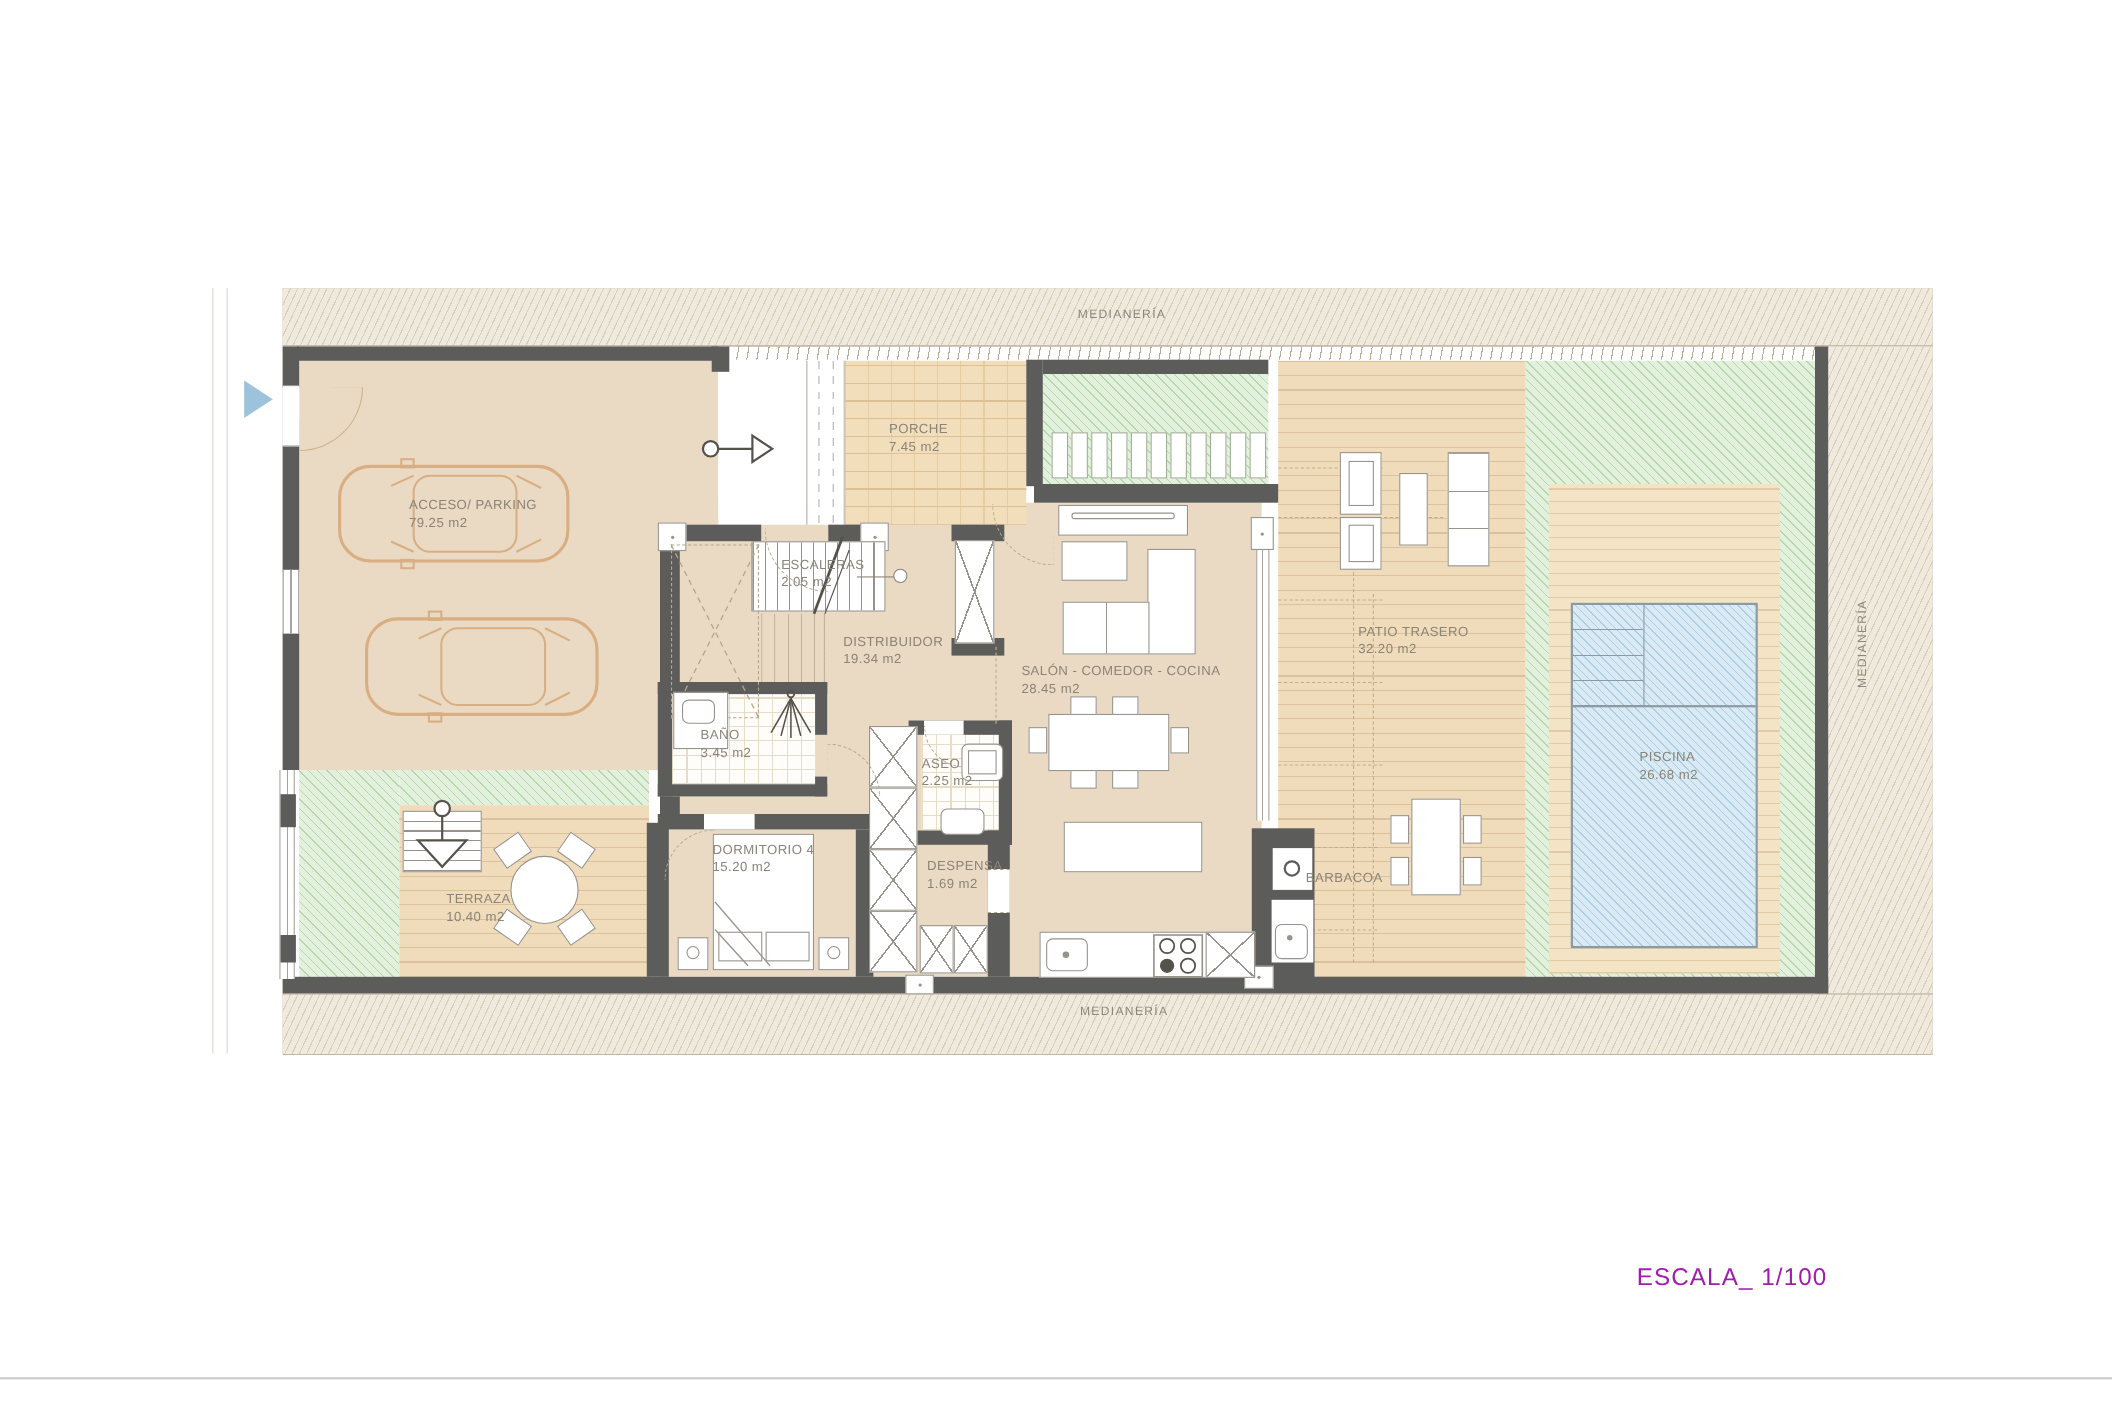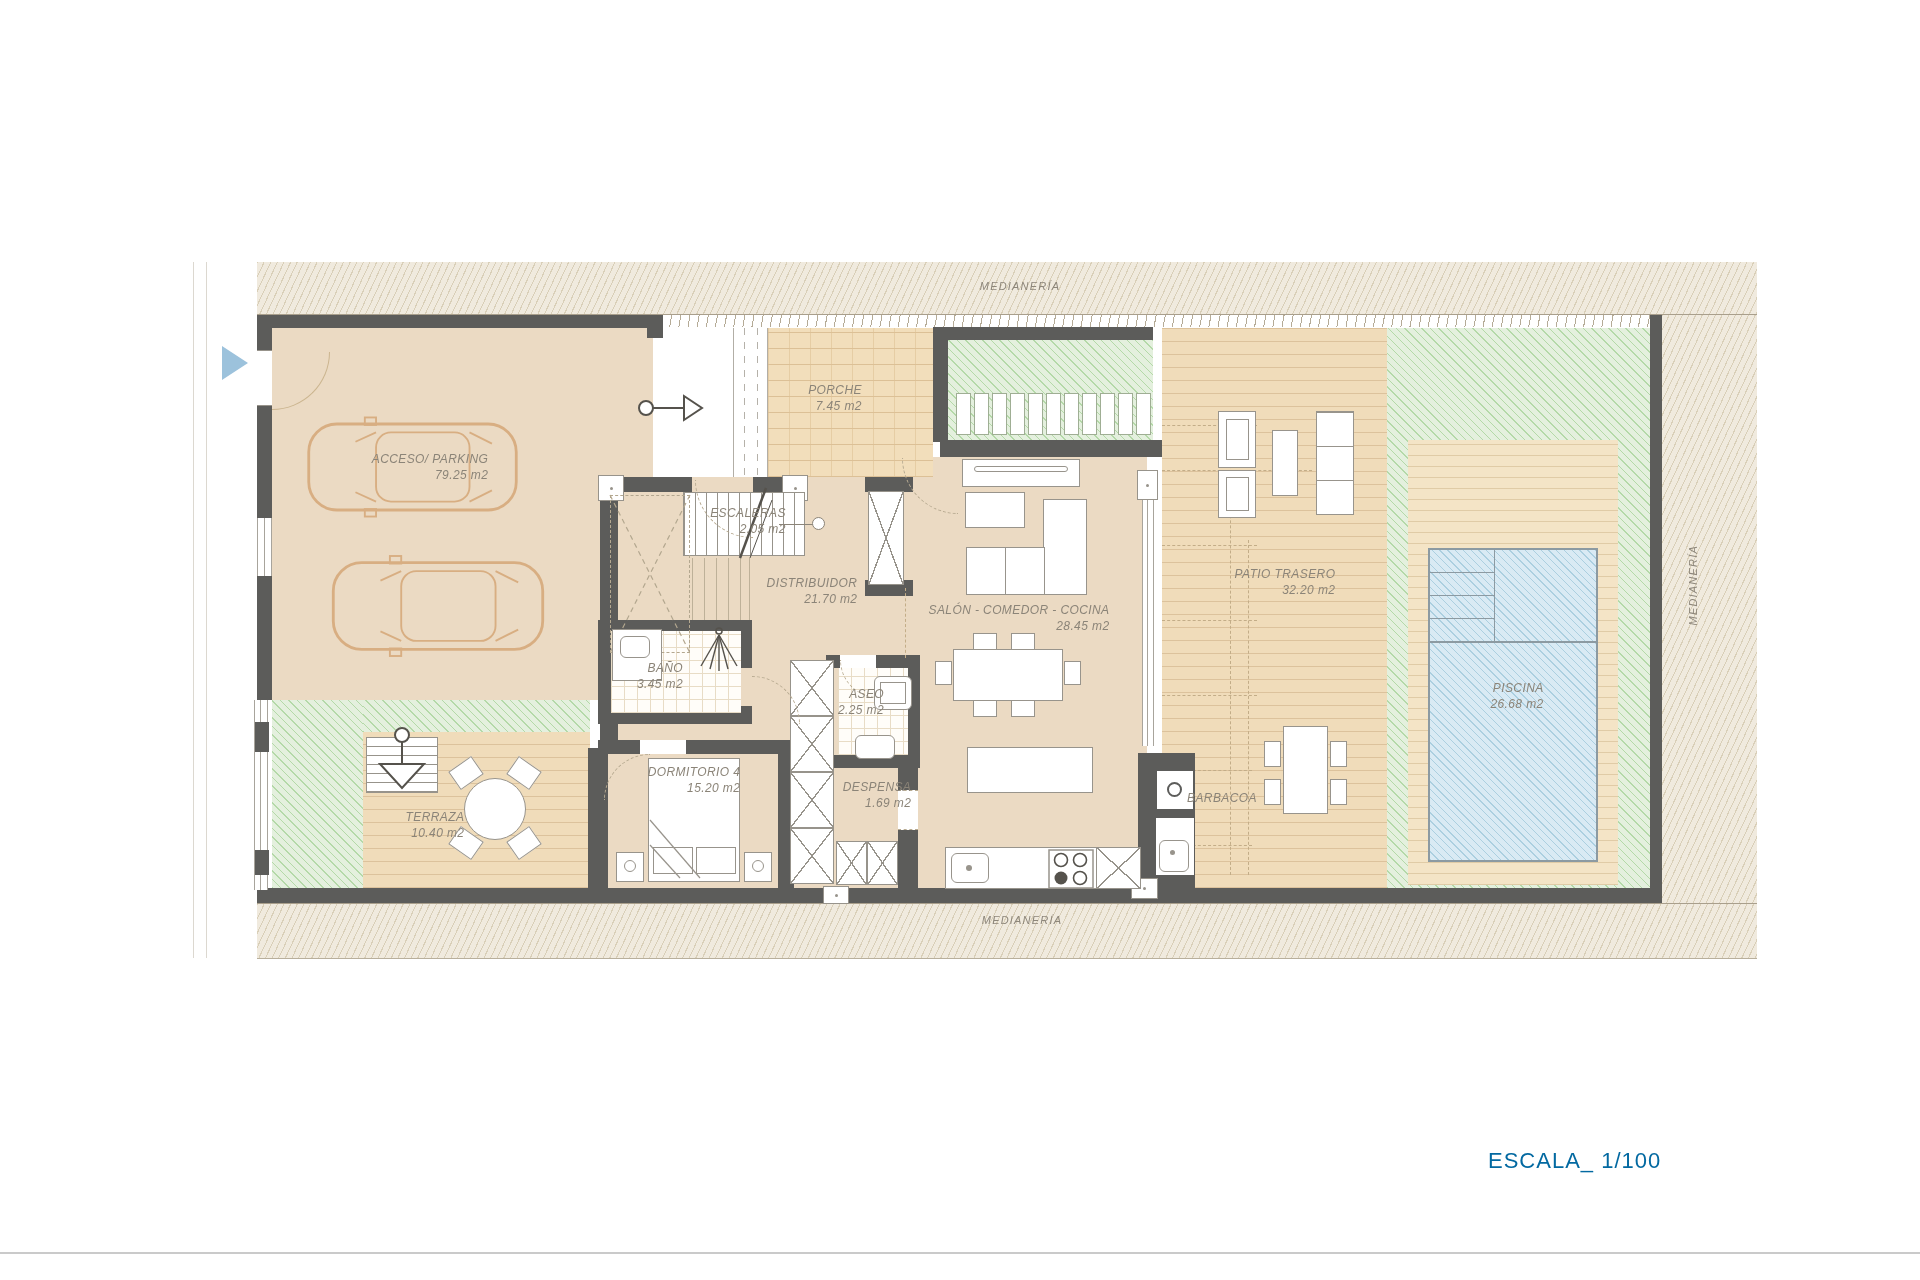--- a/index.html
+++ b/index.html
@@ -32,22 +32,22 @@
   .xbox{border:1.5px solid #97938b;background:
     linear-gradient(to top right,transparent calc(50% - .7px),#97938b calc(50% - .7px) calc(50% + .7px),transparent calc(50% + .7px)),
     linear-gradient(to bottom right,transparent calc(50% - .7px),#97938b calc(50% - .7px) calc(50% + .7px),transparent calc(50% + .7px)),#fff;}
   .treads-v{background:repeating-linear-gradient(90deg,#97938b 0 1px,transparent 1px 11px),#fff;border:1px solid #97938b;}
   .treads-h{background:repeating-linear-gradient(0deg,#97938b 0 1px,transparent 1px 9px),#fff;border:1px solid #97938b;}
   .win-v{background-image:linear-gradient(90deg,transparent calc(50% - .5px),#a8a49c calc(50% - .5px) calc(50% + .5px),transparent calc(50% + .5px));
     background-color:#fff;border-left:1.5px solid #a8a49c;border-right:1.5px solid #a8a49c;}
   .dash-h{height:0;border-top:1.4px dashed #c3ad88;}
   .dash-v{width:0;border-left:1.4px dashed #c3ad88;}
   .dash-g{border:1.2px dashed #b3a78f;}
-  .lbl{position:absolute;transform:translateX(-50%);text-align:right;
-       font-size:12px;line-height:1.3;color:#8b8478;letter-spacing:.4px;white-space:nowrap;z-index:9;font-style:italic;}
+  .lbl{position:absolute;transform:translateX(-50%);text-align:left;
+       font-size:12px;line-height:1.3;color:#8b8478;letter-spacing:.4px;white-space:nowrap;z-index:9;}
   .lbl-med{font-size:11px;letter-spacing:1.2px;color:#8d867a;}
   .lbl-vert{transform:none;writing-mode:vertical-rl;rotate:180deg;}
   .site-line{border:1px solid #b8af9c;}
   .hatch-tick{background-image:repeating-linear-gradient(100deg,#b5ab97 0 1px,transparent 1px 9px);}
   .col{background:#fff;border:1px solid #97938b;}
   .col:after{content:"";position:absolute;left:50%;top:50%;width:3px;height:3px;margin:-1.5px;background:#97938b;border-radius:50%;}
   .arc{border:1.2px dashed #b8ab92;background:transparent;}
   svg{position:absolute;overflow:visible;}
 </style>
 </head>
@@ -318,21 +318,21 @@
   <div class="lbl" style="left:835px;top:383px;">
     <div>PORCHE</div>
       <div>7.45 m2</div>
     </div>
   <div class="lbl" style="left:748px;top:506px;">
     <div>ESCALERAS</div>
       <div>2.05 m2</div>
     </div>
   <div class="lbl" style="left:812px;top:576px;">
     <div>DISTRIBUIDOR</div>
-      <div>21.70 m2</div>
+      <div>19.34 m2</div>
     </div>
   <div class="lbl" style="left:1019px;top:603px;">
     <div>SALÓN - COMEDOR - COCINA</div>
       <div>28.45 m2</div>
     </div>
   <div class="lbl" style="left:1285px;top:567px;">
     <div>PATIO TRASERO</div>
       <div>32.20 m2</div>
     </div>
   <div class="lbl" style="left:660px;top:661px;">
@@ -356,14 +356,14 @@
       <div>10.40 m2</div>
     </div>
   <div class="lbl" style="left:1517px;top:681px;">
     <div>PISCINA</div>
       <div>26.68 m2</div>
     </div>
   <div class="lbl" style="left:1222px;top:791px;">
     <div>BARBACOA</div>
     </div>
 
-  <div class="abs" style="left:1488px;top:1148px;font-size:22px;letter-spacing:1px;color:#0369a1;z-index:9;">ESCALA_ 1/100</div>
+  <div class="abs" style="left:1488px;top:1148px;font-size:22px;letter-spacing:1px;color:#a21caf;z-index:9;">ESCALA_ 1/100</div>
 </div>
 
 </body></html>

